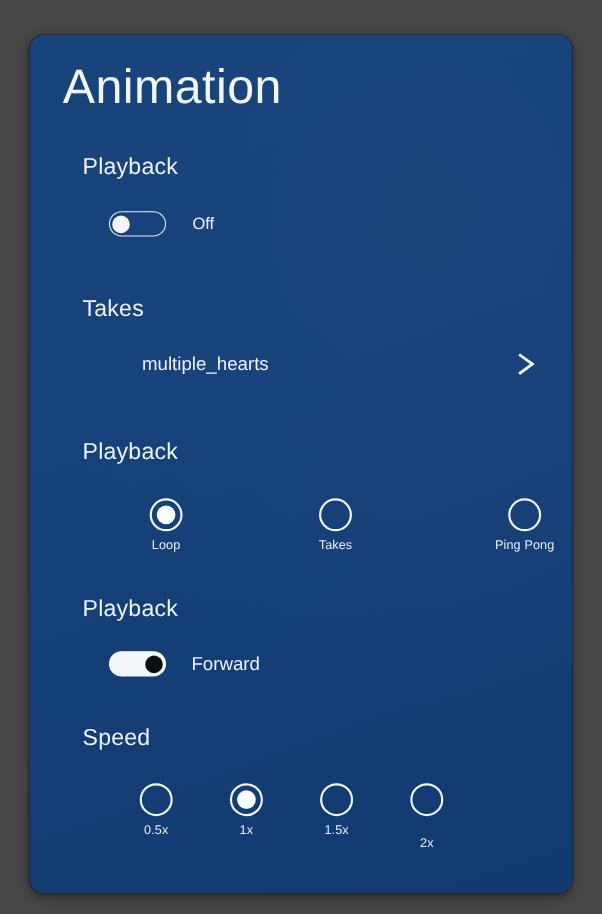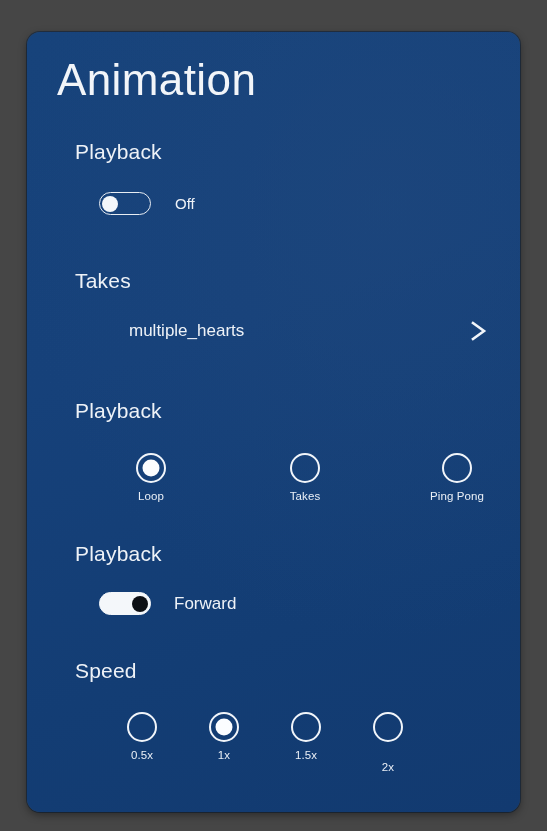--- a/index.html
+++ b/index.html
@@ -224,21 +224,21 @@
         <div class="radio-item" style="left:124px;">
           <div class="radio-dot selected"></div>
           <div class="radio-label">Loop</div>
         </div>
 
         <div class="radio-item" style="left:278px;">
           <div class="radio-dot"></div>
           <div class="radio-label">Takes</div>
         </div>
 
-        <div class="radio-item" style="left:430px;justify-content:space-between;">
+        <div class="radio-item" style="left:450px;justify-content:space-between;">
           <div class="radio-dot"></div>
           <div class="radio-label">Ping Pong</div>
         </div>
 
       </div>
     </div>
 
     <div class="section" style="top:510px;">
       <div class="section-title">Playback</div>
       <div class="toggle-row" style="top:50px;">

